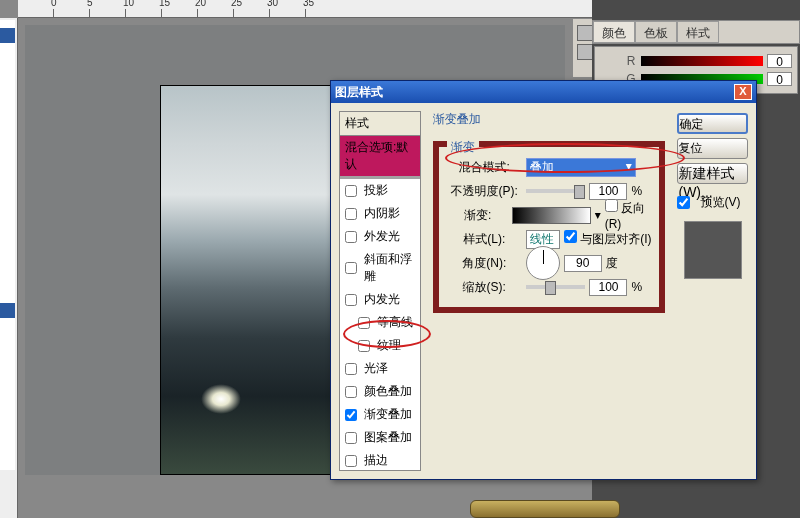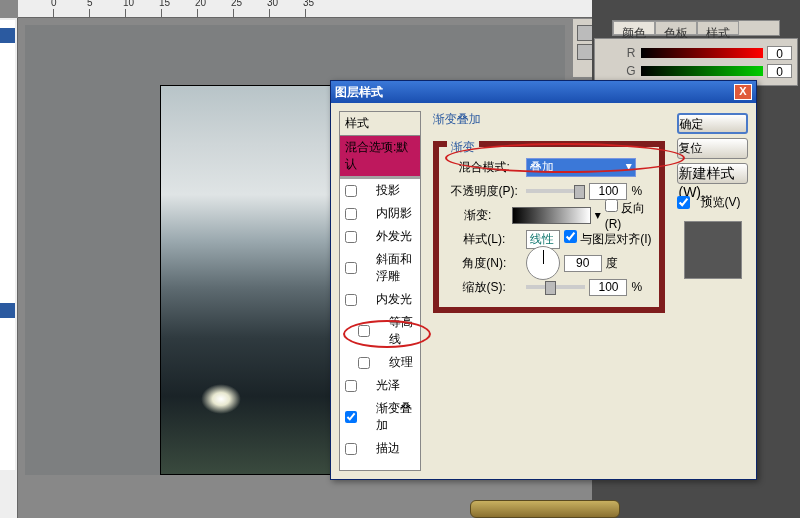--- a/index.html
+++ b/index.html
@@ -7,41 +7,41 @@
 .ruler-h{position:absolute;top:0;left:18px;right:0;height:18px;background:#eee;border-bottom:1px solid #666;display:flex;align-items:flex-end;color:#333}
 .ruler-h span{border-left:1px solid #666;height:8px;margin-left:35px;position:relative}
 .ruler-h span::after{content:attr(data-v);position:absolute;top:-12px;left:-3px;font-size:10px}
 .ruler-v{position:absolute;top:18px;left:0;width:18px;bottom:0;background:#eee;border-right:1px solid #666}
 .canvas{position:absolute;top:25px;left:25px;width:540px;height:450px;background:#7d7f80}
 .img{position:absolute;top:60px;left:135px;width:175px;height:390px;background:linear-gradient(180deg,#b8c4c8 0%,#cfd6d8 15%,#dfe4e5 28%,#9aa8ae 40%,#5e6b71 52%,#2f3a3f 65%,#1a2327 80%,#3a4a3e 100%);border:1px solid #000}
 .img::before{content:"";position:absolute;bottom:60px;left:40px;width:40px;height:30px;background:radial-gradient(ellipse,#fff 0%,#e8e8d0 30%,transparent 70%)}
 .side-stripe{position:absolute;top:20px;left:0;width:15px;height:450px;background:#fff}
 .side-stripe .blue{background:#2b5aa0;width:15px;height:15px;margin-top:8px}
 .right-panels{position:absolute;top:0;right:0;width:208px;height:100%;background:#4a4a4a}
-.panel-tabs{background:#d4d0c8;height:16px;display:flex;border:1px solid #888;margin:20px 20px 2px}
+.panel-tabs{background:#d4d0c8;height:24px;display:flex;border:1px solid #888;margin:20px 0 2px}
 .panel-tab{padding:3px 8px;border:1px solid #999;background:#d4d0c8;color:#333;position:relative}
 .panel-tab.active{background:#e8e4dc}
 .sliders{background:#d4d0c8;padding:5px;border:1px solid #888;margin:0 2px}
 .slider-row{display:flex;align-items:center;height:18px;gap:4px}
 .slider-row .lbl{width:12px;text-align:center;color:#555}
 .slider-row .track{flex:1;height:10px;background:linear-gradient(90deg,#000,#f00)}
 .slider-row .track.g{background:linear-gradient(90deg,#000,#0c0)}
 .slider-row .val{width:25px;height:14px;background:#fff;border:1px solid #888;text-align:center}
 .swatch{position:absolute;top:44px;left:4px;width:22px;height:18px;background:#000;border:2px solid #fff;box-shadow:0 0 0 1px #000}
 .icon-strip{position:absolute;top:18px;left:572px;width:30px;height:60px;background:#d4d0c8;border:1px solid #888;display:flex;flex-direction:column;align-items:center;gap:3px;padding-top:6px}
 .icon-strip div{width:20px;height:16px;background:#bbb;border:1px solid #666}
 .dialog{position:absolute;top:80px;left:330px;width:427px;height:400px;background:#ece9d8;border:1px solid #0a246a;box-shadow:2px 2px 6px rgba(0,0,0,.4)}
 .titlebar{height:22px;background:linear-gradient(180deg,#3b78d8,#1a4fb0);color:#fff;display:flex;align-items:center;padding:0 4px;font-weight:bold}
 .titlebar .t{flex:1}
 .closebtn{width:18px;height:16px;background:#e05a3a;border:1px solid #fff;color:#fff;text-align:center;line-height:12px;font-size:11px}
 .dlg-body{display:flex;height:calc(100% - 22px);padding:8px;gap:8px}
 .styles-col{width:88px;border:1px solid #888;background:#fff;display:flex;flex-direction:column}
 .styles-col .hdr{background:#ece9d8;border-bottom:1px solid #888;padding:3px 5px}
 .styles-col .blend{background:#be185d;border-bottom:3px solid #a3a3a3;padding:3px 5px}
-.styles-col .item{padding:3px 5px;display:flex;align-items:center;gap:19px}
+.styles-col .item{padding:3px 5px;display:flex;align-items:center;gap:7px}
 .styles-col .item.sel{color:#000;position:relative}
 .styles-col .item.indent{padding-left:18px}
 .styles-col input[type=checkbox]{width:12px;height:12px}
 .center-col{flex:1;padding:0 4px}
 .fieldset{border:6px solid #7f1d1d;padding:8px;margin-top:13px;position:relative}
 .fieldset .legend{position:absolute;top:-8px;left:8px;background:#ece9d8;padding:0 4px;color:#2b5aa0}
 .row{display:flex;align-items:center;height:24px;gap:4px}
 .row .rlbl{width:75px;text-align:center}
 .row select,.row .select{height:19px;background:#3b78d8;color:#fff;border:1px solid #7a96df;padding:0 3px;flex:1;max-width:110px}
 .row .select.light{background:#fff;color:#0f766e;border:1px solid #888}
@@ -145,23 +145,31 @@
           <span>等高线</span>
         </label>
       <label class="item indent">
           <input type="checkbox" style="">
           <span>纹理</span>
         </label>
       <label class="item">
           <input type="checkbox" style="">
           <span>光泽</span>
         </label>
+      <label class="item">
+          <input type="checkbox" style="">
+          <span>颜色叠加</span>
+        </label>
       <label class="item sel">
           <input type="checkbox" checked="" style="">
           <span>渐变叠加</span>
+        </label>
+      <label class="item">
+          <input type="checkbox" style="">
+          <span>图案叠加</span>
         </label>
       <label class="item">
           <input type="checkbox" style="">
           <span>描边</span>
         </label>
     </div>
 
     <div class="center-col">
       <div style="color:#2b5aa0;margin-bottom:4px">渐变叠加</div>
       <div class="fieldset">

